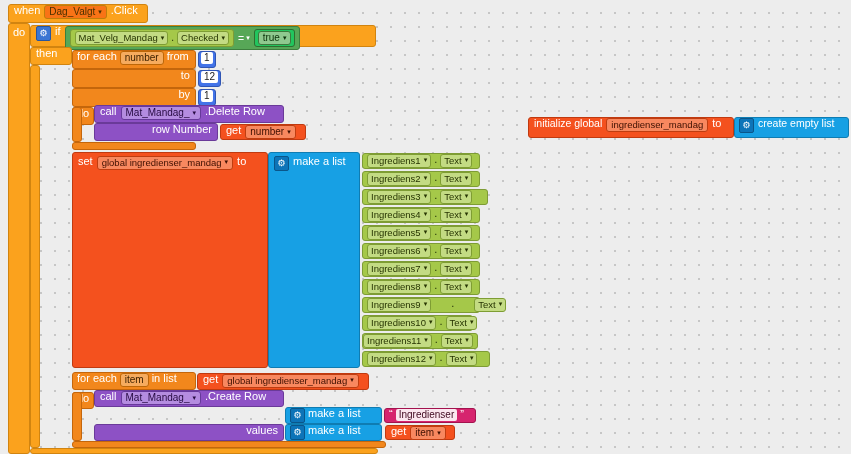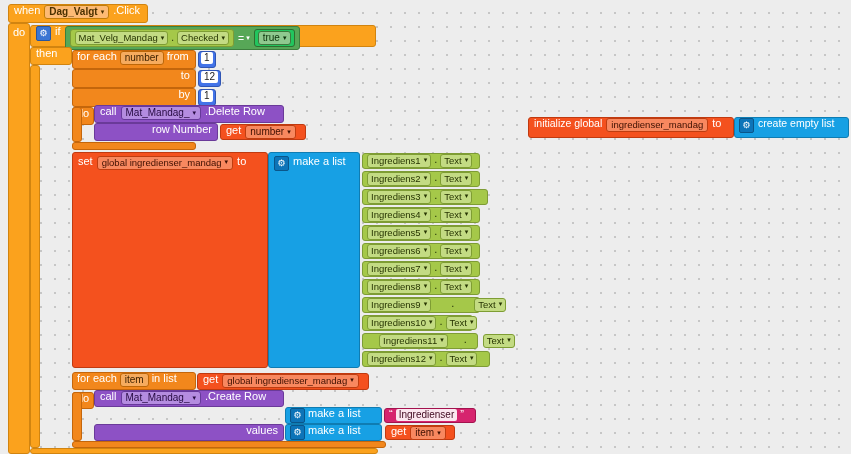--- a/index.html
+++ b/index.html
@@ -20,21 +20,21 @@
   .gold{background:#fba21d;border:1px solid #d18410;}
   .orange{background:#f2871c;border:1px solid #c4660b;}
   .red{background:#f4511e;border:1px solid #c03a10;}
   .blue{background:#17a0e4;border:1px solid #0f7cb2;}
   .mathb{background:#4273e8;border:1px solid #2f55b4;padding:0 2px;gap:0;}
   .purple{background:#8d51c5;border:1px solid #6a3a99;}
   .greenb{background:#a5c849;border:1px solid #7e9c35;color:#26350a;}
   .pink{background:#d6246e;border:1px solid #a3124e;}
   
   .pill{display:inline-flex;align-items:center;gap:3px;border-radius:3px;padding:1px 4px;font-size:10px;line-height:1;}
-  .p-gold{background:#fdba74;border:1px solid #c07d0a;color:#4a3000;font-weight:bold;}
+  .p-gold{background:#f97316;border:1px solid #c07d0a;color:#4a3000;}
   .p-orange{background:#f6ab5e;border:1px solid #bd6708;color:#3f2200;}
   .p-red{background:#f8885f;border:1px solid #bf3d10;color:#3d0f00;}
   .p-purple{background:#b48ce0;border:1px solid #66399a;color:#250a40;}
   .p-green{background:#c3db83;border:1px solid #7e9d33;color:#273502;}
   .p-lgreen{background:#8fc98f;border:1px solid #3c7a3c;color:#0b320b;}
   .greenb .pill{font-size:9.5px;padding:1px 3px;}
   .caret{font-family:"DejaVu Sans",sans-serif;font-size:7px;line-height:1;}
   .dark{color:#26350a;}
   .gear{width:13px;height:13px;min-width:13px;border-radius:2px;display:inline-flex;align-items:center;
         justify-content:center;font-family:"DejaVu Sans",sans-serif;font-size:9px;color:#fff;padding:0;}
@@ -267,21 +267,21 @@
       <span class="pill p-green">
         <span>Ingrediens10</span>
         <span class="caret">▾</span>
       </span>
       <span>.</span>
       <span class="pill p-green">
         <span>Text</span>
         <span class="caret">▾</span>
       </span>
     </div>
-  <div class="abs greenb" style="left:362px;top:333px;width:116px;height:16px;gap:16px;padding:0 16px">
+  <div class="abs greenb" style="left:362px;top:333px;width:116px;height:16px;gap:3px;padding:0 0">
       <span class="pill p-green">
         <span>Ingrediens11</span>
         <span class="caret">▾</span>
       </span>
       <span>.</span>
       <span class="pill p-green">
         <span>Text</span>
         <span class="caret">▾</span>
       </span>
     </div>

